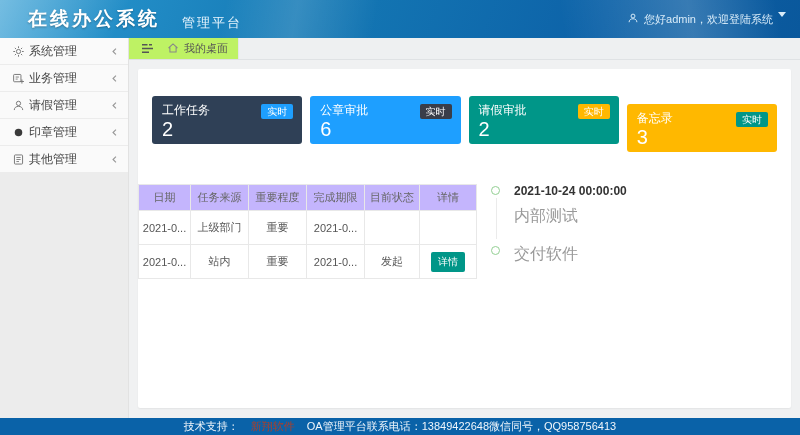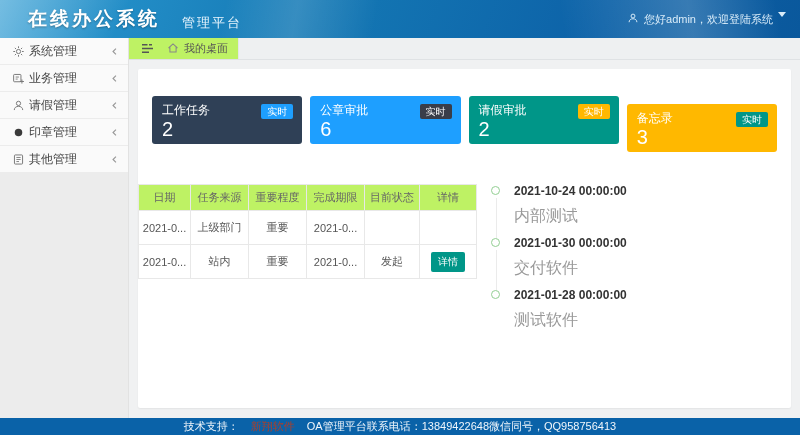--- a/index.html
+++ b/index.html
@@ -51,21 +51,21 @@
   .card-value { font-size:20px; line-height:21px; }
   .card-badge { position:absolute; top:8px; right:9px; font-size:10px; line-height:13px;
     padding:1px 6px; border-radius:2px; color:#fff; }
 
   
   .body-row { display:flex; padding:32px 14px 0 0; }
   .table-wrap { flex:0 0 338px; }
   table { width:100%; border-collapse:collapse; font-size:11px; table-layout:fixed; }
   th,td { border:1px solid #e8e8e8; text-align:center; color:#555; font-weight:normal;
     overflow:hidden; white-space:nowrap; }
-  th { height:26px; background:#bef264; color:#666; }
+  th { height:26px; background:#c4b5fd; color:#666; }
   td { height:34px; }
   .detail-btn { display:inline-block; background:#009688; color:#fff; font-size:10px;
     padding:3px 7px; border-radius:2px; cursor:pointer; }
 
   
   .timeline { flex:1; padding-left:14px; }
   .tl-item { position:relative; padding:0 0 9px 23px; }
   .tl-dot { position:absolute; left:0; top:2px; width:9px; height:9px; border-radius:50%;
     background:#fff; border:1px solid #93cf93; }
   .tl-line { position:absolute; left:5px; top:14px; bottom:-3px; width:1px; background:#ebebeb; }
@@ -283,30 +283,23 @@
                 <div class="tl-item">
                   <span class="tl-dot"></span>
                   <span class="tl-line"></span>
                   <div class="tl-date">2021-10-24 00:00:00</div>
                   <div class="tl-desc">内部测试</div>
                 </div>
 
                 <div class="tl-item">
                   <span class="tl-dot"></span>
                   <span class="tl-line"></span>
-                  <div class="tl-date">2021-01-30 00:00:00</div>
                   <div class="tl-desc">交付软件</div>
                 </div>
 
-                <div class="tl-item">
-                  <span class="tl-dot"></span>
-
-                  <div class="tl-date">2021-01-28 00:00:00</div>
-                  <div class="tl-desc">测试软件</div>
-                </div>
               </div>
           </div>
 
         </div>
       </div>
     </div>
   </div>
 
   <div class="footer">
     <span>技术支持：</span>

